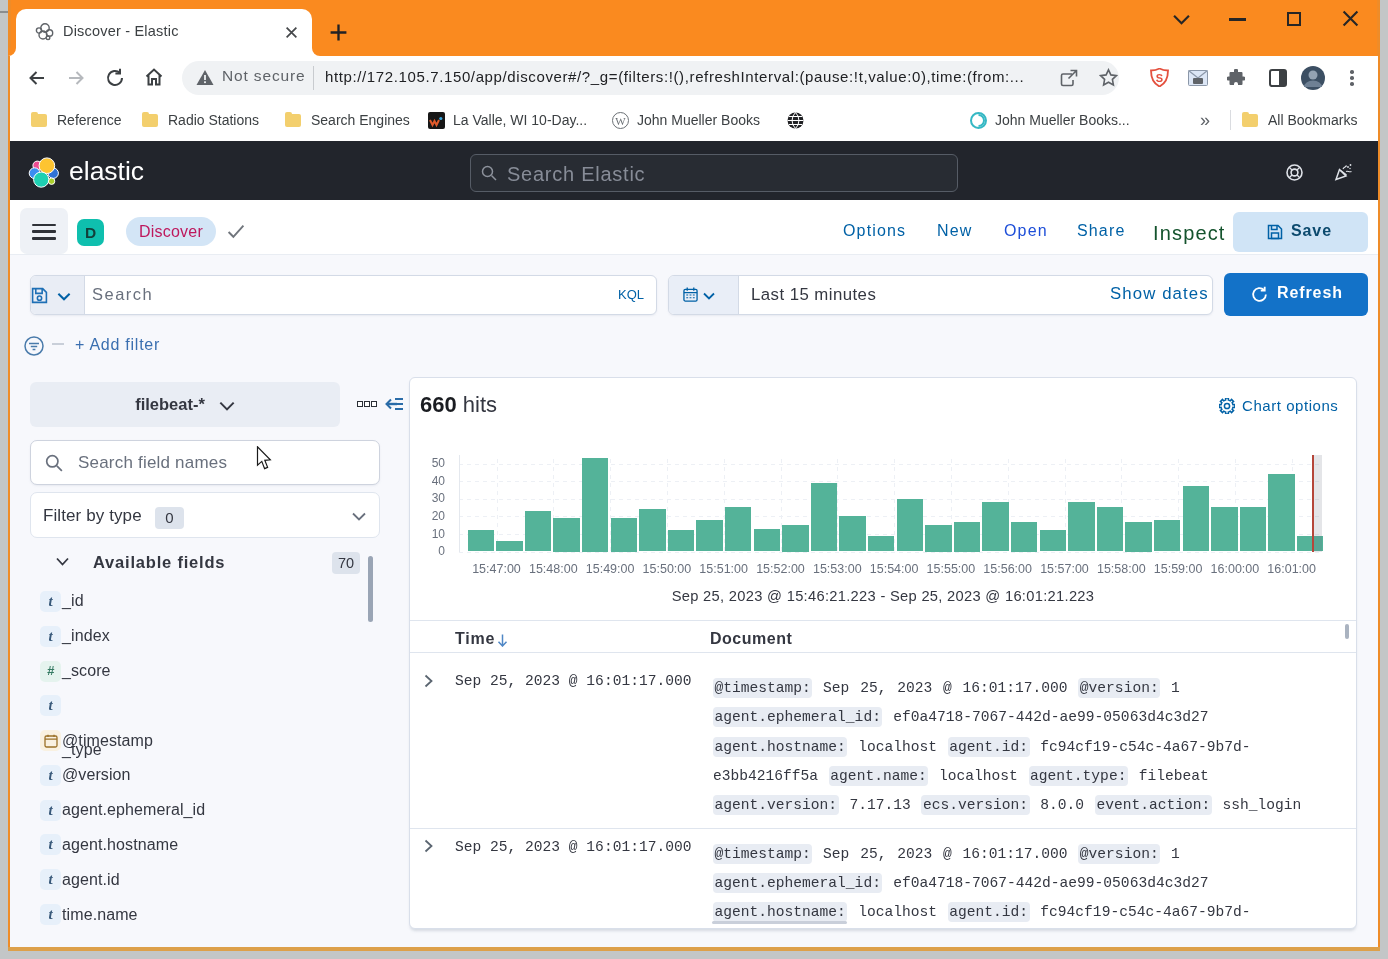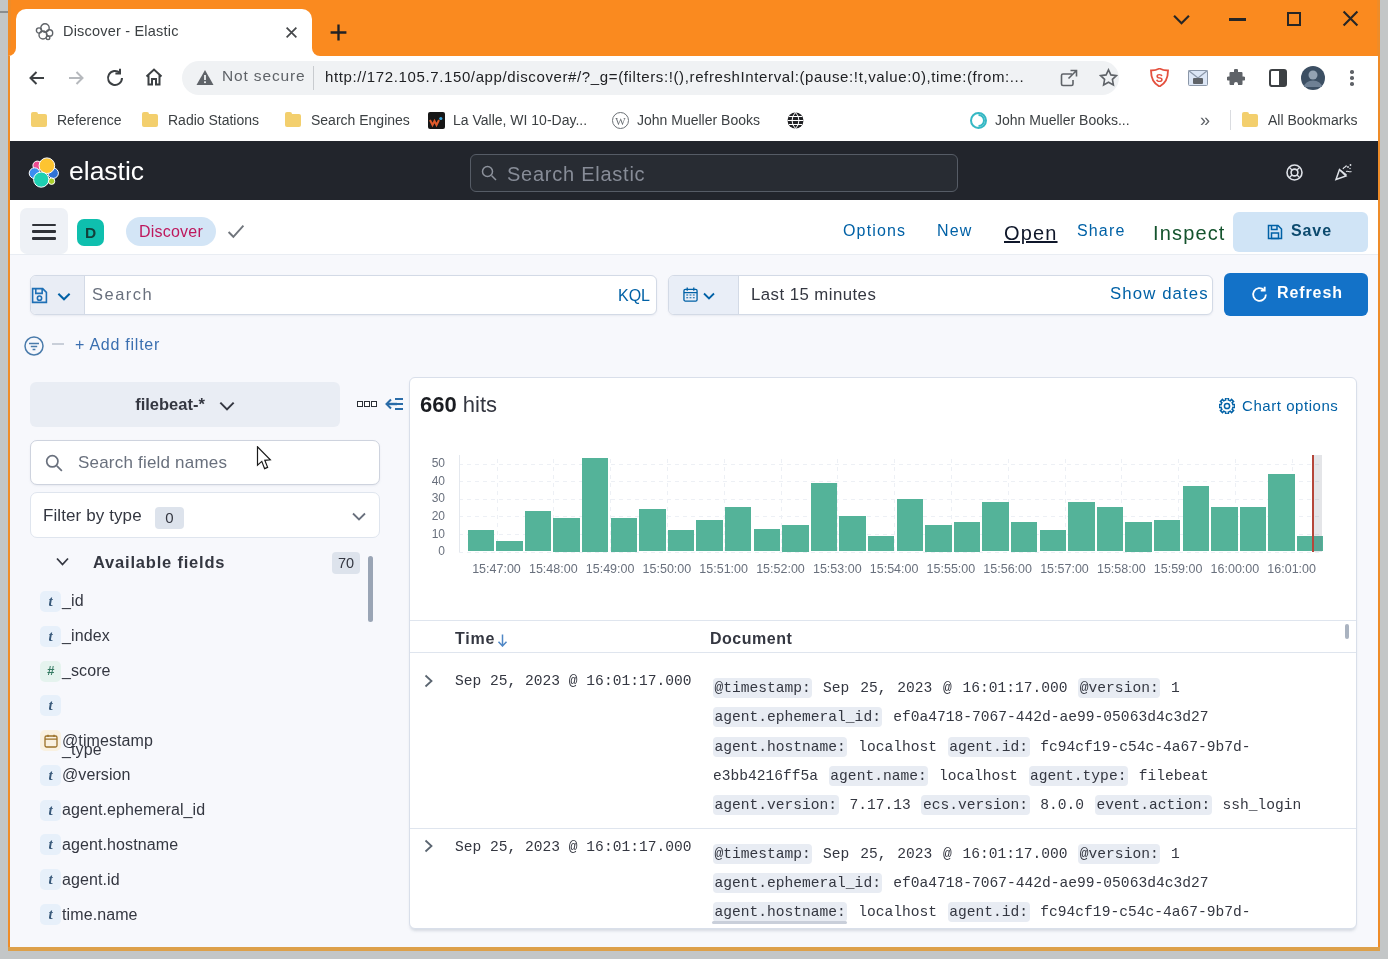--- a/index.html
+++ b/index.html
@@ -190,21 +190,21 @@
 <div class="abs" style="left:32px;top:223.5px;width:24px;height:2.9px;background:#2f3238;border-radius:1px;"></div>
 <div class="abs" style="left:32px;top:230.3px;width:24px;height:2.9px;background:#2f3238;border-radius:1px;"></div>
 <div class="abs" style="left:32px;top:237.1px;width:24px;height:2.9px;background:#2f3238;border-radius:1px;"></div>
 <div class="abs" style="left:77px;top:219px;width:27px;height:27px;background:#0fbfae;border-radius:7px;color:#123f3a;font-weight:bold;font-size:15.5px;text-align:center;line-height:27px;">D</div>
 <div class="abs" style="left:126px;top:217px;width:90px;height:29px;background:#d3e5f6;border-radius:14.5px;text-align:center;line-height:29px;"><span style="color:#be185d;font-size:16px;letter-spacing:0.2px;font-weight:500;">Discover</span></div>
 <svg class="abs" style="left:227px;top:224px" width="18" height="15" viewBox="0 0 17 14" fill="none" stroke="#70757c" stroke-width="1.8">
       <path d="M1.5 7.5 L6 12 L15.5 1.5"></path>
     </svg>
 <div class="abs" style="left:843px;top:222px;font-size:16px;letter-spacing:1.15px;color:#0061a6;">Options</div>
 <div class="abs" style="left:937px;top:222px;font-size:16px;letter-spacing:1.15px;color:#0061a6;">New</div>
-<div class="abs" style="left:1004px;top:222px;font-size:20px;letter-spacing:1.15px;color:#0f172a;text-decoration:underline;">Open</div>
+<div class="abs" style="left:1004px;top:222px;font-size:16px;letter-spacing:1.15px;color:#1d4ed8;">Open</div>
 <div class="abs" style="left:1077px;top:222px;font-size:16px;letter-spacing:1.15px;color:#0061a6;">Share</div>
 <div class="abs" style="left:1153px;top:222px;font-size:20px;letter-spacing:1.15px;color:#14532d;">Inspect</div>
 <div class="abs" style="left:1233px;top:212px;width:135px;height:40px;background:#d0e4f6;border-radius:6px;"></div>
 <svg class="abs" style="left:1267px;top:224px" width="16" height="16" viewBox="0 0 16 16" fill="none" stroke="#0061a6" stroke-width="1.5">
       <path d="M1.5 1.5 H11 L14.5 5 V14.5 H1.5 Z"></path>
       <path d="M4.5 1.5 V5.5 H10 V1.5"></path>
       <rect x="4.5" y="9" width="7" height="5.5"></rect>
     </svg>
 <div class="abs" style="left:1291px;top:222px;font-size:16px;letter-spacing:0.9px;color:#0c4a6e;font-weight:700;">Save</div>
 <div class="abs" style="left:10px;top:255px;width:1368px;height:692px;background:#f7f8fc;"></div>
@@ -212,21 +212,21 @@
 <div class="abs" style="left:31px;top:276px;width:54px;height:38px;background:#e9edf5;border-radius:5px 0 0 5px;border-right:1px solid #d3dae6;"></div>
 <svg class="abs" style="left:31px;top:287px" width="17" height="17" viewBox="0 0 16 16" fill="none" stroke="#1e6fb5" stroke-width="1.5">
       <path d="M1.5 1.5 H11 L14.5 5 V14.5 H1.5 Z"></path>
       <path d="M4.5 1.5 V6 H10.5 V1.5"></path>
       <circle cx="8" cy="10.5" r="2"></circle>
     </svg>
 <svg class="abs" style="left:57px;top:292px" width="14" height="9" viewBox="0 0 12 8" fill="none" stroke="#0061a6" stroke-width="1.8">
       <path d="M1 1.5 L6 6.5 L11 1.5"></path>
     </svg>
 <div class="abs" style="left:92px;top:285px;font-size:16.5px;letter-spacing:1.5px;color:#69707d;">Search</div>
-<div class="abs" style="left:618px;top:287px;font-size:16px;color:#0061a6;font-weight:500;">KQL</div>
+<div class="abs" style="left:618px;top:287px;font-size:13px;color:#0061a6;font-weight:500;">KQL</div>
 <div class="abs" style="left:668px;top:275px;width:545px;height:40px;background:#fff;border:1px solid #d3dae6;border-radius:6px;box-shadow:0 1px 2px rgba(152,162,179,0.15);"></div>
 <div class="abs" style="left:669px;top:276px;width:70px;height:38px;background:#e9eef7;border-radius:5px 0 0 5px;border-right:1px solid #d3dae6;"></div>
 <svg class="abs" style="left:683px;top:287px" width="15" height="15" viewBox="0 0 16 16" fill="none" stroke="#0061a6" stroke-width="1.4">
       <rect x="1" y="2.5" width="14" height="12.5" rx="1.5"></rect>
       <path d="M1 6 H15 M4.5 0.5 V4 M11.5 0.5 V4"></path>
       <path d="M3.5 8.5 h2 M7 8.5 h2 M10.5 8.5 h2 M3.5 11.5 h2 M7 11.5 h2 M10.5 11.5 h2" stroke-width="1.2"></path>
     </svg>
 <svg class="abs" style="left:703px;top:292px" width="12" height="8" viewBox="0 0 12 8" fill="none" stroke="#0061a6" stroke-width="1.8">
       <path d="M1 1.5 L6 6.5 L11 1.5"></path>
     </svg>
@@ -378,20 +378,21 @@
 <div class="bar" style="left:1125.3px;top:521.5px;width:26.6px;height:30.0px;"></div>
 <div class="bar" style="left:1153.9px;top:519.7px;width:26.6px;height:31.8px;"></div>
 <div class="bar" style="left:1182.5px;top:486.2px;width:26.6px;height:65.3px;"></div>
 <div class="bar" style="left:1211.1px;top:507.4px;width:26.6px;height:44.1px;"></div>
 <div class="bar" style="left:1239.7px;top:507.4px;width:26.6px;height:44.1px;"></div>
 <div class="bar" style="left:1268.3px;top:473.8px;width:26.6px;height:77.7px;"></div>
 <div class="bar" style="left:1296.9px;top:535.6px;width:26.6px;height:15.9px;"></div>
 <div class="abs" style="left:459px;top:455px;width:1px;height:97px;background:#e4e8ee;"></div>
 <div class="abs" style="left:1311.5px;top:455px;width:2.5px;height:96.5px;background:#b5463a;"></div>
 <div class="abs" style="left:1314px;top:455px;width:8px;height:96.5px;background:rgba(105,112,125,0.18);"></div>
+<div class="abs" style="left:409px;top:588px;width:948px;text-align:center;font-size:14.7px;letter-spacing:0.3px;color:#343741;">Sep 25, 2023 @ 15:46:21.223 - Sep 25, 2023 @ 16:01:21.223</div>
 <div class="abs" style="left:410px;top:620px;width:946px;height:1px;background:#dfe5ee;"></div>
 <div class="abs" style="left:455px;top:630px;font-size:16px;letter-spacing:0.8px;font-weight:bold;color:#343741;">Time</div>
 <svg class="abs" style="left:497px;top:634px" width="11" height="13" viewBox="0 0 11 13" fill="none" stroke="#4f87c5" stroke-width="1.5">
       <path d="M5.5 0.5 V11.5 M1.5 7.8 L5.5 12 L9.5 7.8"></path>
     </svg>
 <div class="abs" style="left:710px;top:630px;font-size:16px;letter-spacing:0.5px;font-weight:bold;color:#343741;">Document</div>
 <div class="abs" style="left:410px;top:652px;width:946px;height:1px;background:#dfe5ee;"></div>
 <div class="abs" style="left:1345px;top:624px;width:4px;height:15px;background:#aab3c0;border-radius:2px;"></div>
 <svg class="abs" style="left:424px;top:674px" width="9" height="14" viewBox="0 0 9 14" fill="none" stroke="#5a6570" stroke-width="1.8">
       <path d="M1.5 1.5 L7.5 7 L1.5 12.5"></path>

